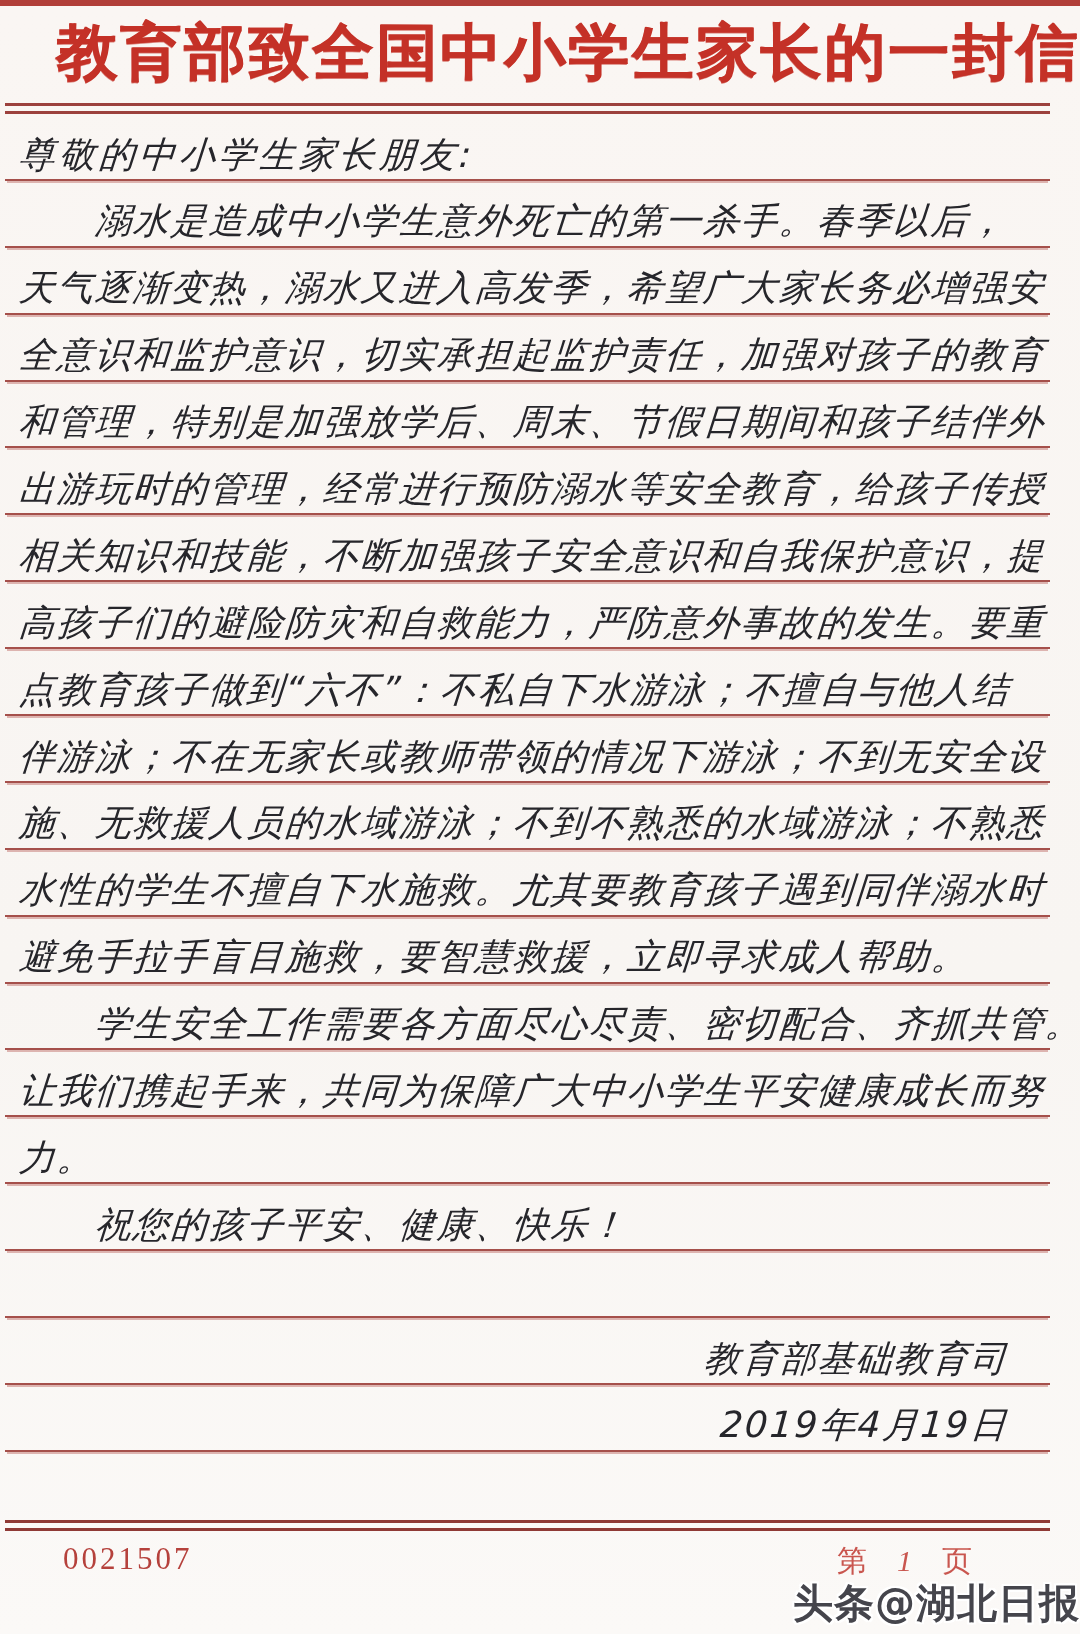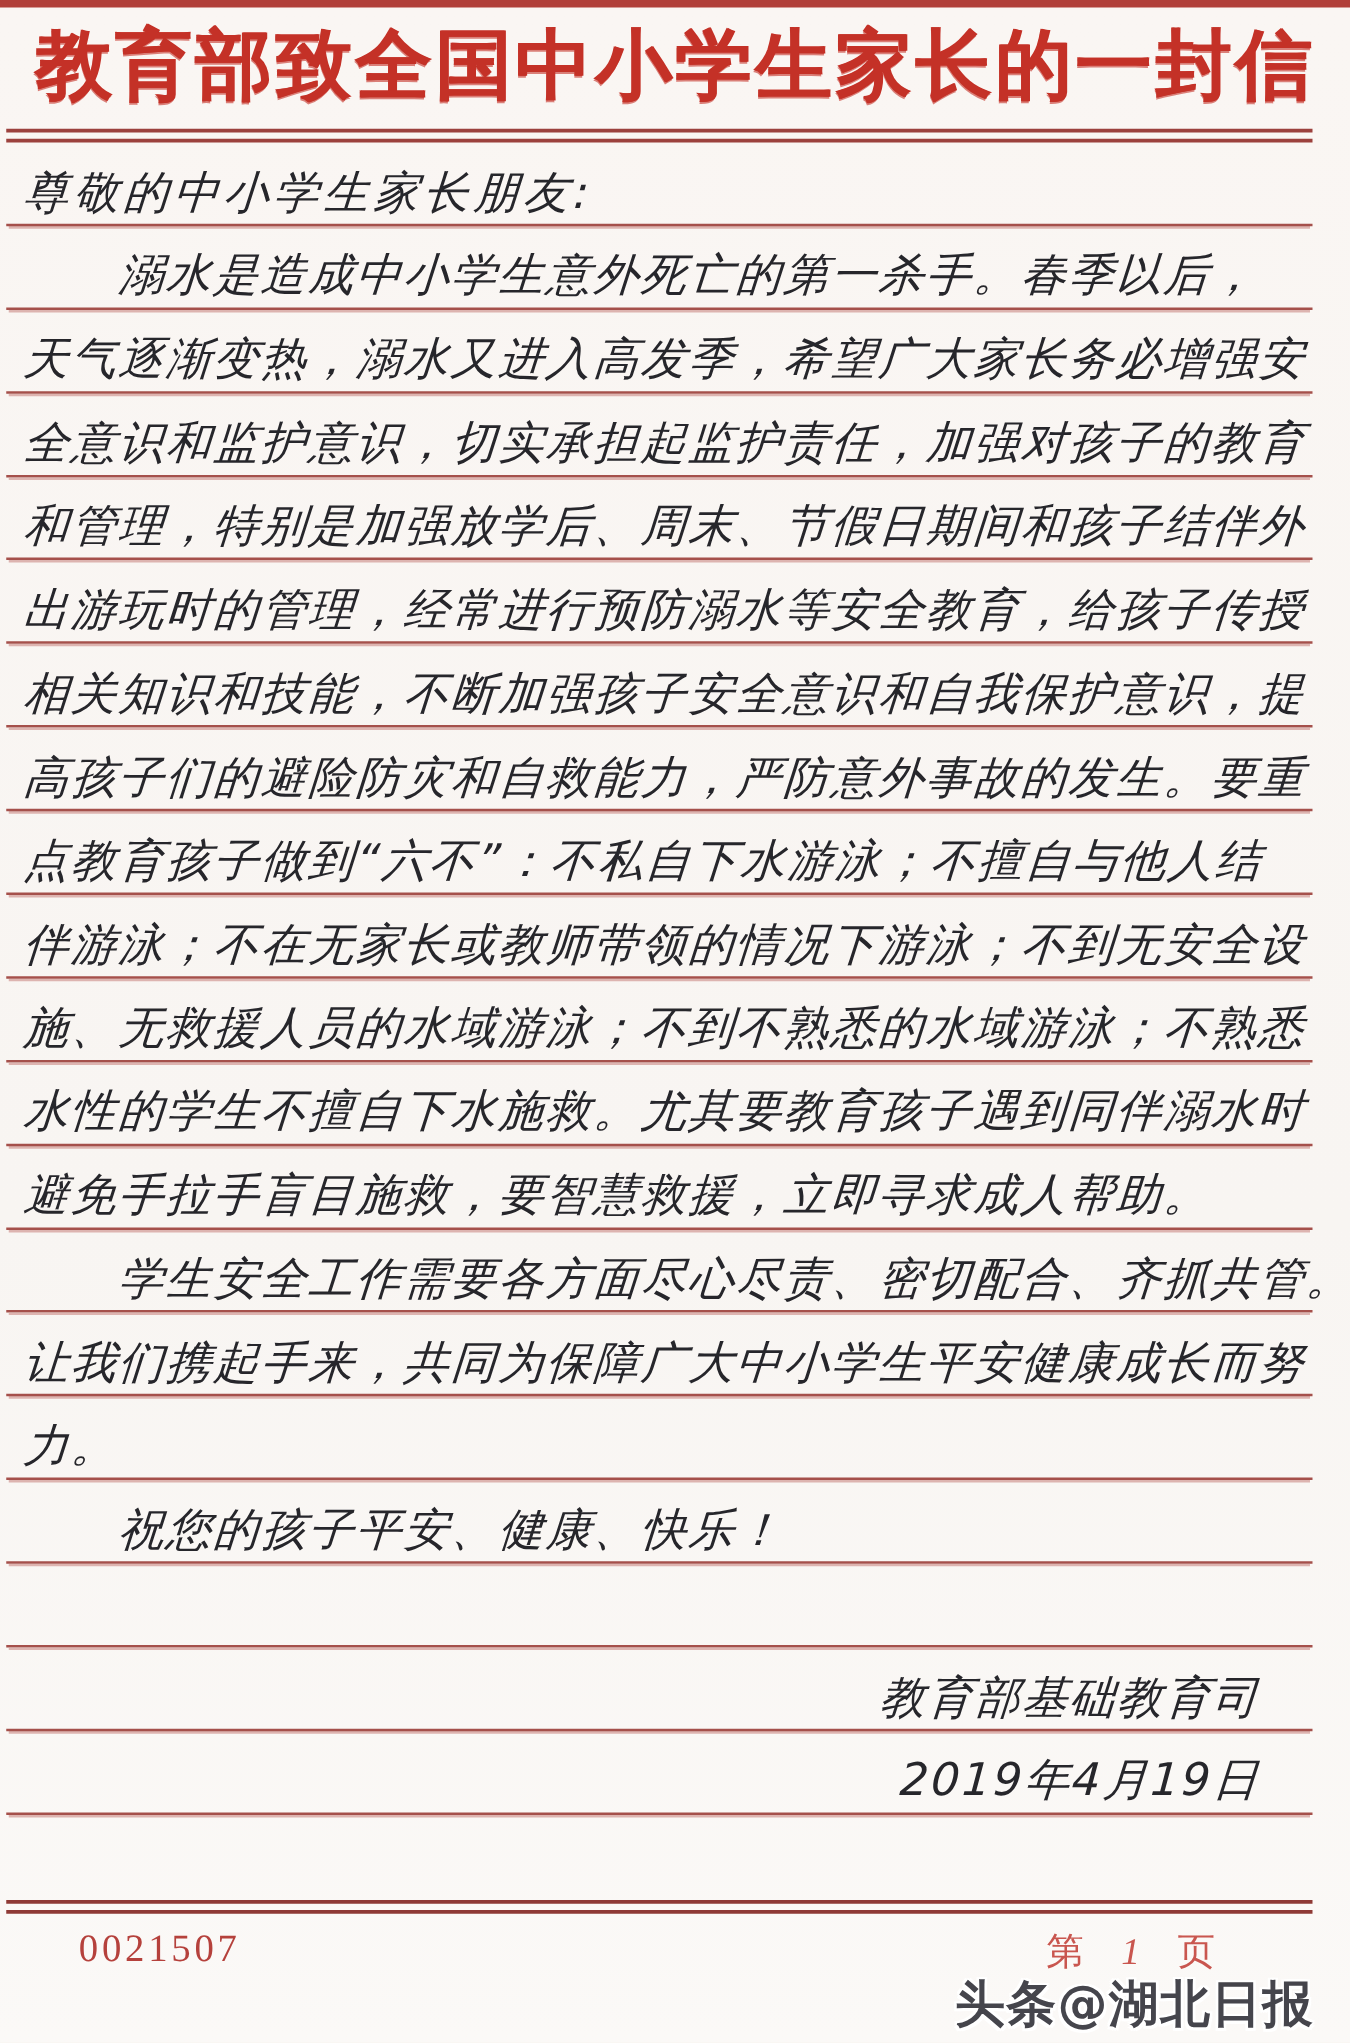--- a/index.html
+++ b/index.html
@@ -13,21 +13,21 @@
     position: relative;
     width: 1080px; height: 1634px;
     background: linear-gradient(180deg, #faf6f3 0%, #f8f5f2 60%, #fbf9f7 100%);
   }
   .top-line {
     position: absolute; top: 0; left: 0; right: 0;
     height: 6px; background: #b13f39;
   }
   .title {
     position: absolute; top: 12px; left: 0; width: 100%;
-    text-align: center;
+    text-align: right;
     font-size: 61px; font-weight: 900;
     color: #c43127;
     letter-spacing: 3px;
     font-family: "Liberation Sans", sans-serif;
     text-shadow: 1px 0 0 #c43127, 0 1px 0 rgba(196,49,39,.6);
     white-space: nowrap;
   }
   .header-rule {
     position: absolute; top: 103px; left: 5px; right: 30px;
     height: 5px;
@@ -82,21 +82,21 @@
     display: flex; gap: 30px; align-items: baseline;
     font-family: "Liberation Serif", serif;
     font-size: 30px;
     color: #c9564f;
   }
   .page-label .num {
     font-style: italic;
     font-family: "Liberation Serif", serif;
   }
   .watermark {
-    position: absolute; top: 1576px; right: 29px;
+    position: absolute; top: 1576px; right: 0;
     font-size: 40px; font-weight: bold;
     color: #45454c;
     letter-spacing: 1px;
     font-family: "DejaVu Sans", sans-serif;
     text-shadow:
       -2px -2px 0 #ffffff, 2px -2px 0 #ffffff,
       -2px 2px 0 #ffffff, 2px 2px 0 #ffffff,
       0 -2px 0 #ffffff, 0 2px 0 #ffffff,
       -2px 0 0 #ffffff, 2px 0 0 #ffffff;
     white-space: nowrap;

